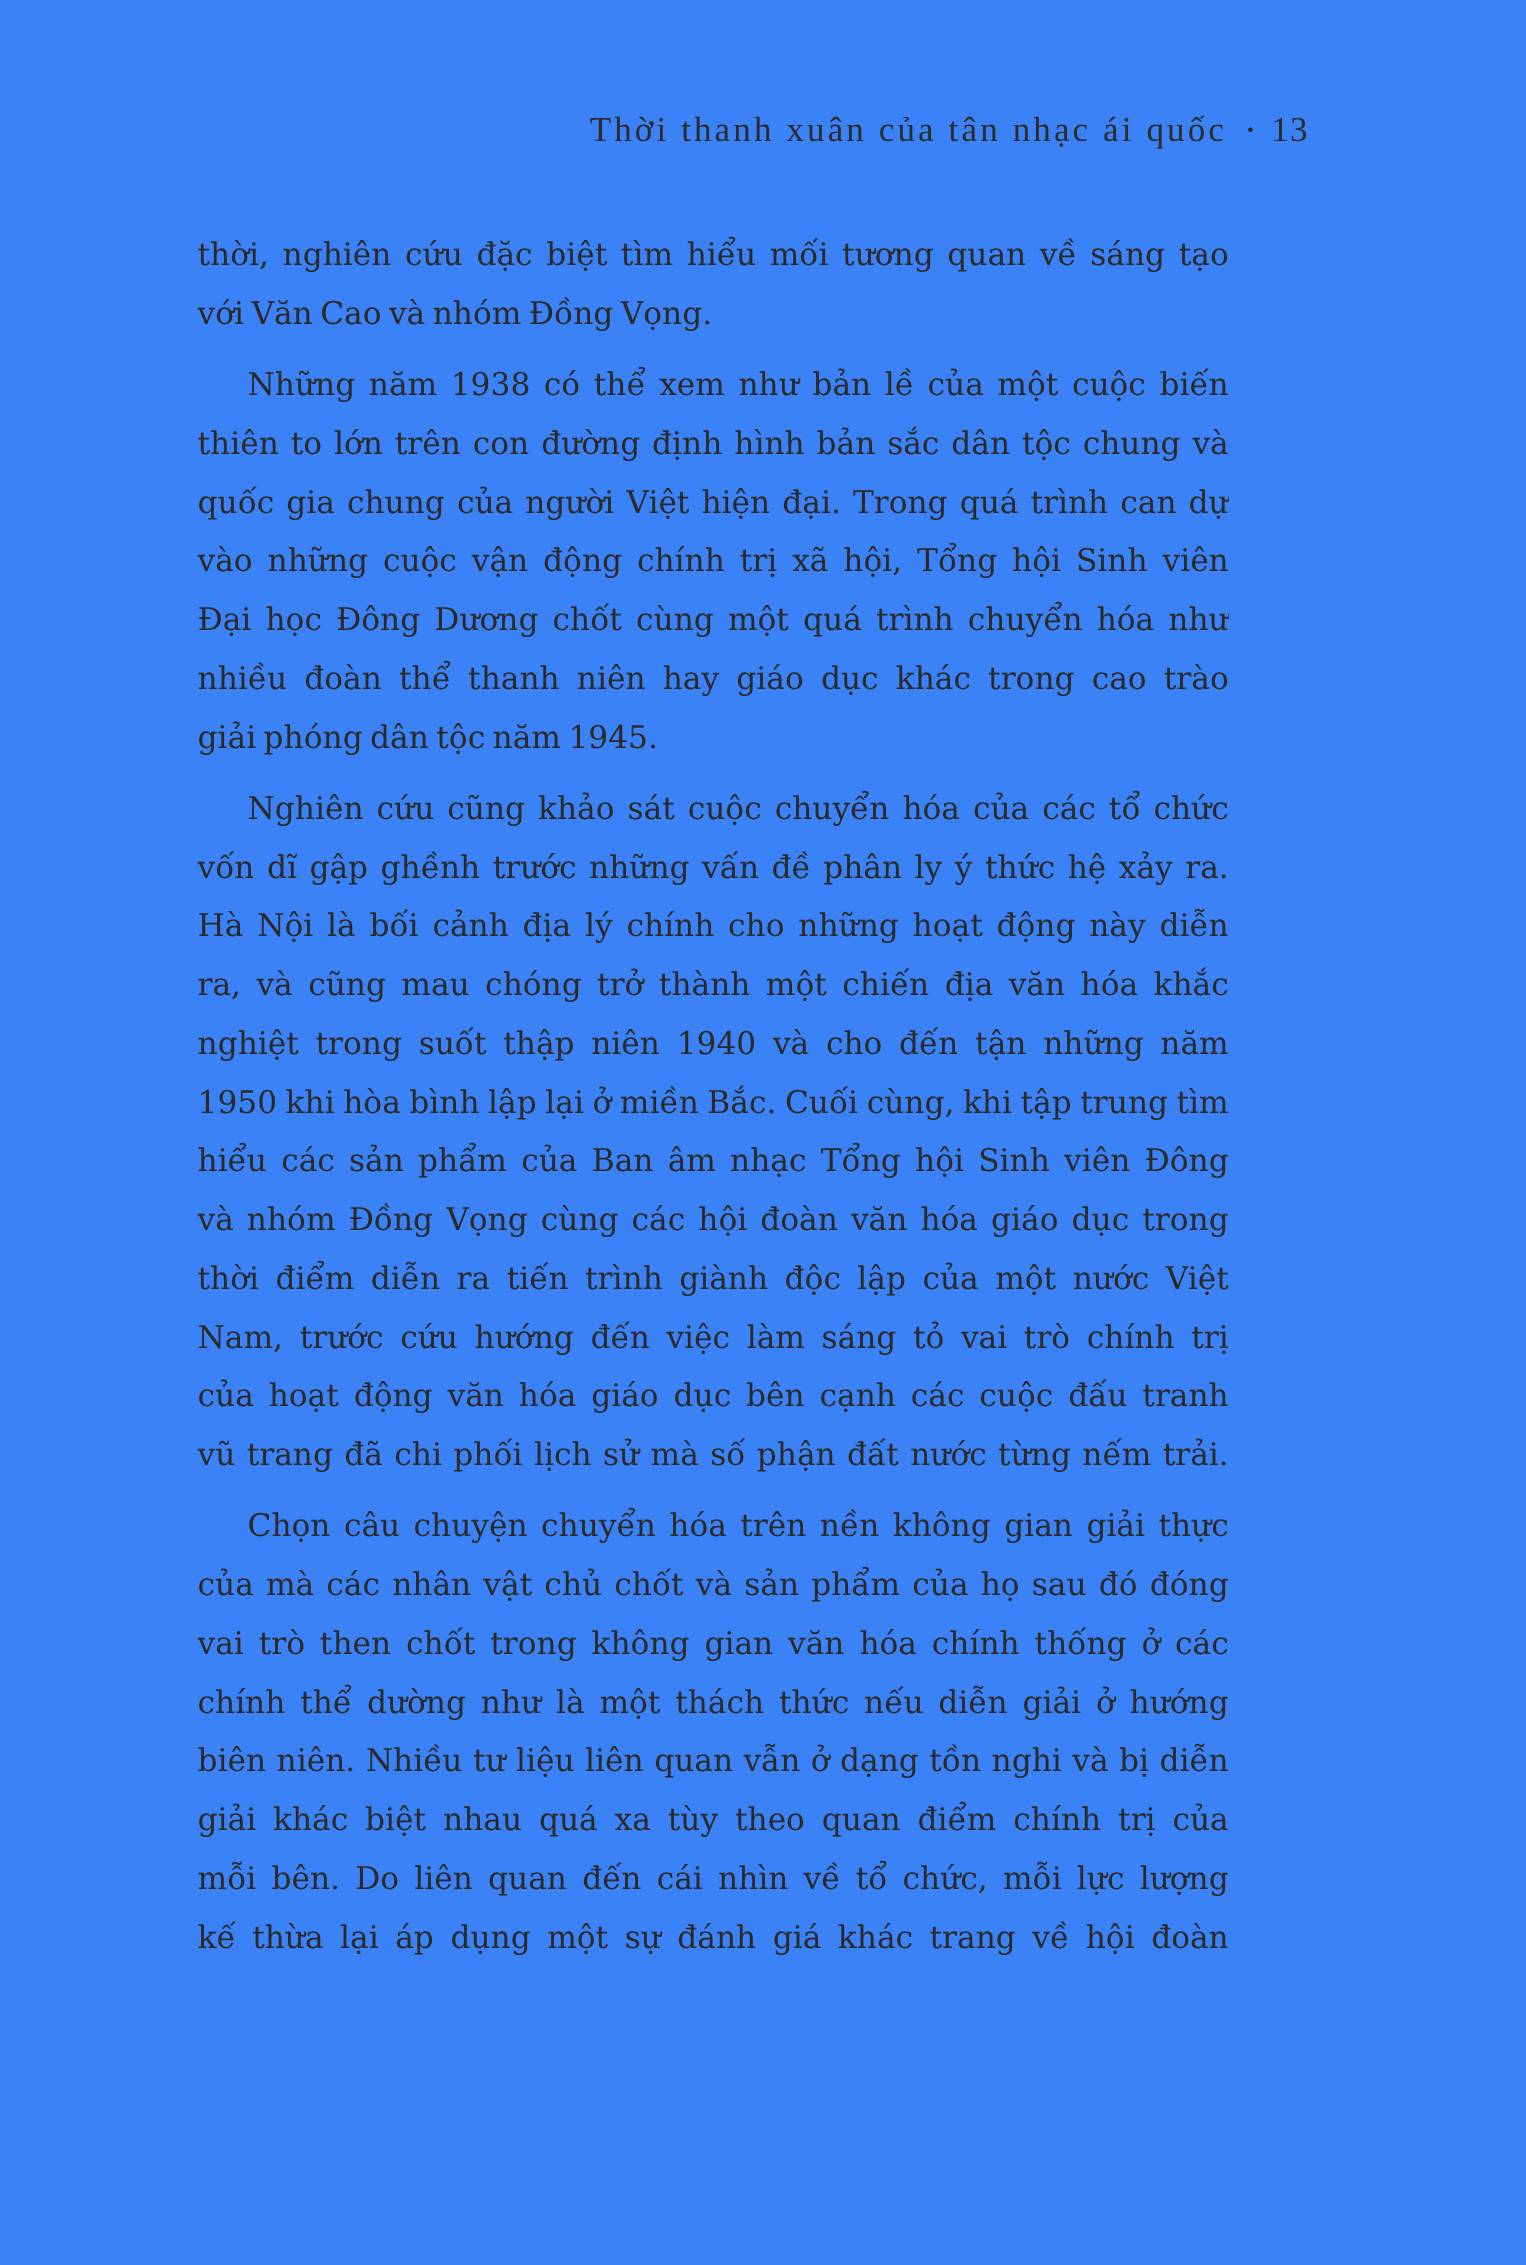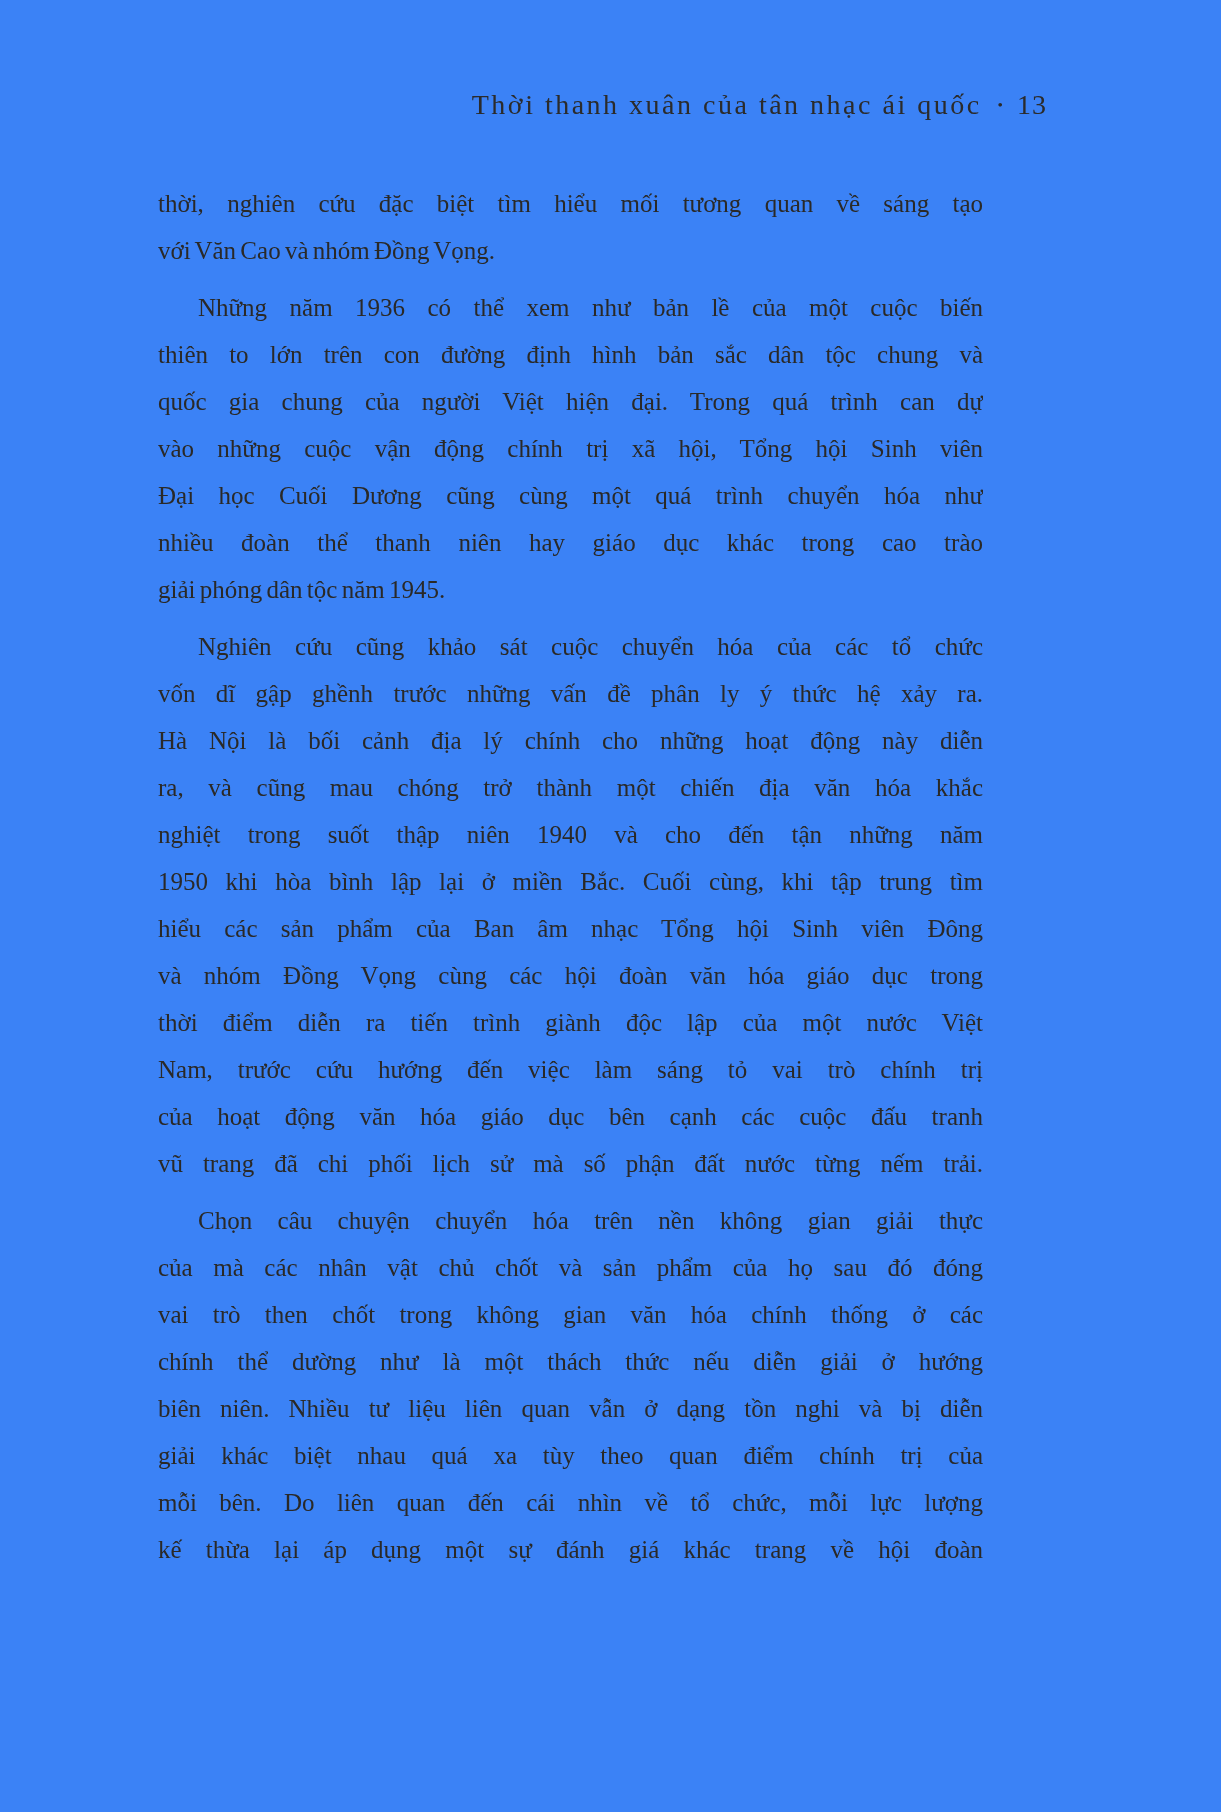--- a/index.html
+++ b/index.html
@@ -34,21 +34,20 @@
   .running-header .pagenum { letter-spacing: 1px; }
   .body-text {
     position: absolute;
     top: 180px;
     left: 158px;
     width: 825px;
     font-size: 25px;
     line-height: 47px;
     color: #2a2927;
     word-spacing: -2px;
-    font-family: Liberation Serif, serif;
   }
   .para { margin: 0; }
   .para + .para { margin-top: 10px; }
   .line {
     height: 47px;
     overflow: hidden;
     text-align: justify;
     text-align-last: justify;
     text-justify: inter-word;
   }
@@ -65,25 +64,25 @@
   </div>
 
   <div class="body-text">
 
     <div class="para">
       <div class="line">thời, nghiên cứu đặc biệt tìm hiểu mối tương quan về sáng tạo</div>
       <div class="line end">với Văn Cao và nhóm Đồng Vọng.</div>
     </div>
 
     <div class="para indent">
-      <div class="line">Những năm 1936 có thể xem như bản lề của một cuộc biến</div>
+      <div class="line">Những năm 1938 có thể xem như bản lề của một cuộc biến</div>
       <div class="line">thiên to lớn trên con đường định hình bản sắc dân tộc chung và</div>
       <div class="line">quốc gia chung của người Việt hiện đại. Trong quá trình can dự</div>
       <div class="line">vào những cuộc vận động chính trị xã hội, Tổng hội Sinh viên</div>
-      <div class="line">Đại học Cuối Dương cũng cùng một quá trình chuyển hóa như</div>
+      <div class="line">Đại học Đông Dương chốt cùng một quá trình chuyển hóa như</div>
       <div class="line">nhiều đoàn thể thanh niên hay giáo dục khác trong cao trào</div>
       <div class="line end">giải phóng dân tộc năm 1945.</div>
     </div>
 
     <div class="para indent">
       <div class="line">Nghiên cứu cũng khảo sát cuộc chuyển hóa của các tổ chức</div>
       <div class="line">vốn dĩ gập ghềnh trước những vấn đề phân ly ý thức hệ xảy ra.</div>
       <div class="line">Hà Nội là bối cảnh địa lý chính cho những hoạt động này diễn</div>
       <div class="line">ra, và cũng mau chóng trở thành một chiến địa văn hóa khắc</div>
       <div class="line">nghiệt trong suốt thập niên 1940 và cho đến tận những năm</div>

